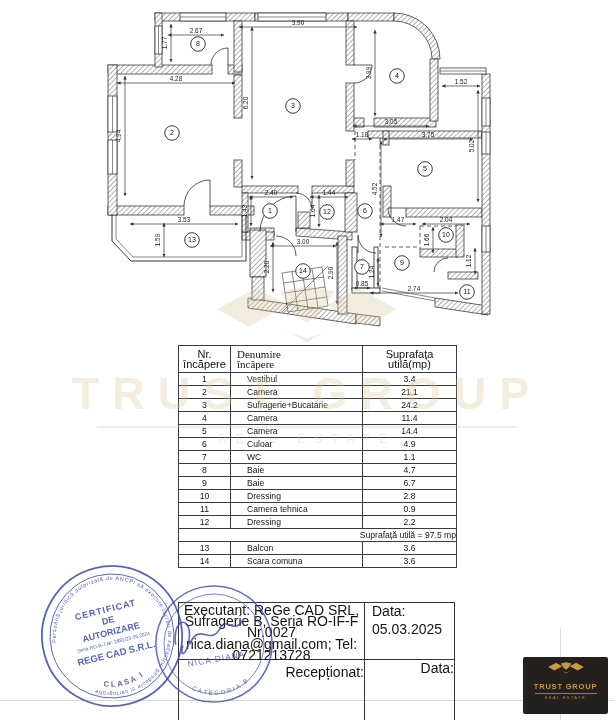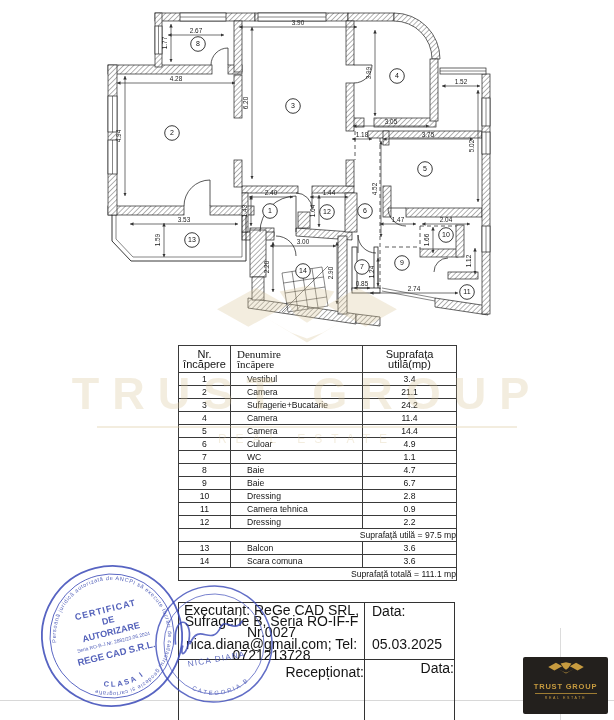--- a/index.html
+++ b/index.html
@@ -34,21 +34,21 @@
   .sumrow{text-align:right;}
   
   .execbox{position:absolute;left:178px;top:602px;width:275px;height:122px;z-index:2;
            border:1.2px solid #333;display:grid;grid-template-columns:186px 1fr;
            grid-template-rows:57px 1fr;font-size:14px;color:#141414;}
   .execbox>div{border-right:1px solid #333;border-bottom:1px solid #333;}
   .execbox>div:nth-child(2n){border-right:none;}
   .execbox>div:nth-child(3),.execbox>div:nth-child(4){border-bottom:none;text-align:right;}
   .exec-left{text-align:center;line-height:11.2px;padding-top:2px;}
   .exec-right{padding:3px 0 0 7px;line-height:11px;}
-  .exec-date{margin-top:22px;}
+  .exec-date{margin-top:7px;}
   .recep{text-align:center;padding-top:4px;}
   
   .stamp{position:absolute;z-index:3;pointer-events:none;}
   .sblue{fill:none;stroke:#3a49b8;}
   .st{fill:#3646ae;}
   
   .watermark{position:absolute;left:14px;top:274px;width:586px;z-index:4;opacity:0.30;
              text-align:center;color:#d8c496;pointer-events:none;}
   .wm-title{font-size:45px;font-weight:bold;letter-spacing:13px;margin-top:4px;white-space:nowrap;}
   .wm-sub{font-size:12px;letter-spacing:9px;margin:6px auto 0;width:420px;
@@ -469,23 +469,20 @@
         <tr>
           <td class="c-nr">13</td>
           <td class="c-name">Balcon</td>
           <td class="c-area">3.6</td>
         </tr>
         <tr>
           <td class="c-nr">14</td>
           <td class="c-name">Scara comuna</td>
           <td class="c-area">3.6</td>
         </tr>
-        <tr>
-          <td colspan="3" class="sumrow">Suprafață totală = 111.1 mp</td>
-        </tr>
       </tbody>
   </table>
 
   <div class="execbox">
     <div class="exec-left">
       <div>Executant: ReGe CAD SRL,</div>
       <div>Sufragerie B, Seria RO-IF-F Nr.0027</div>
       <div>nica.diana@gmail.com; Tel: 0721213728</div>
     </div>
     <div class="exec-right">

